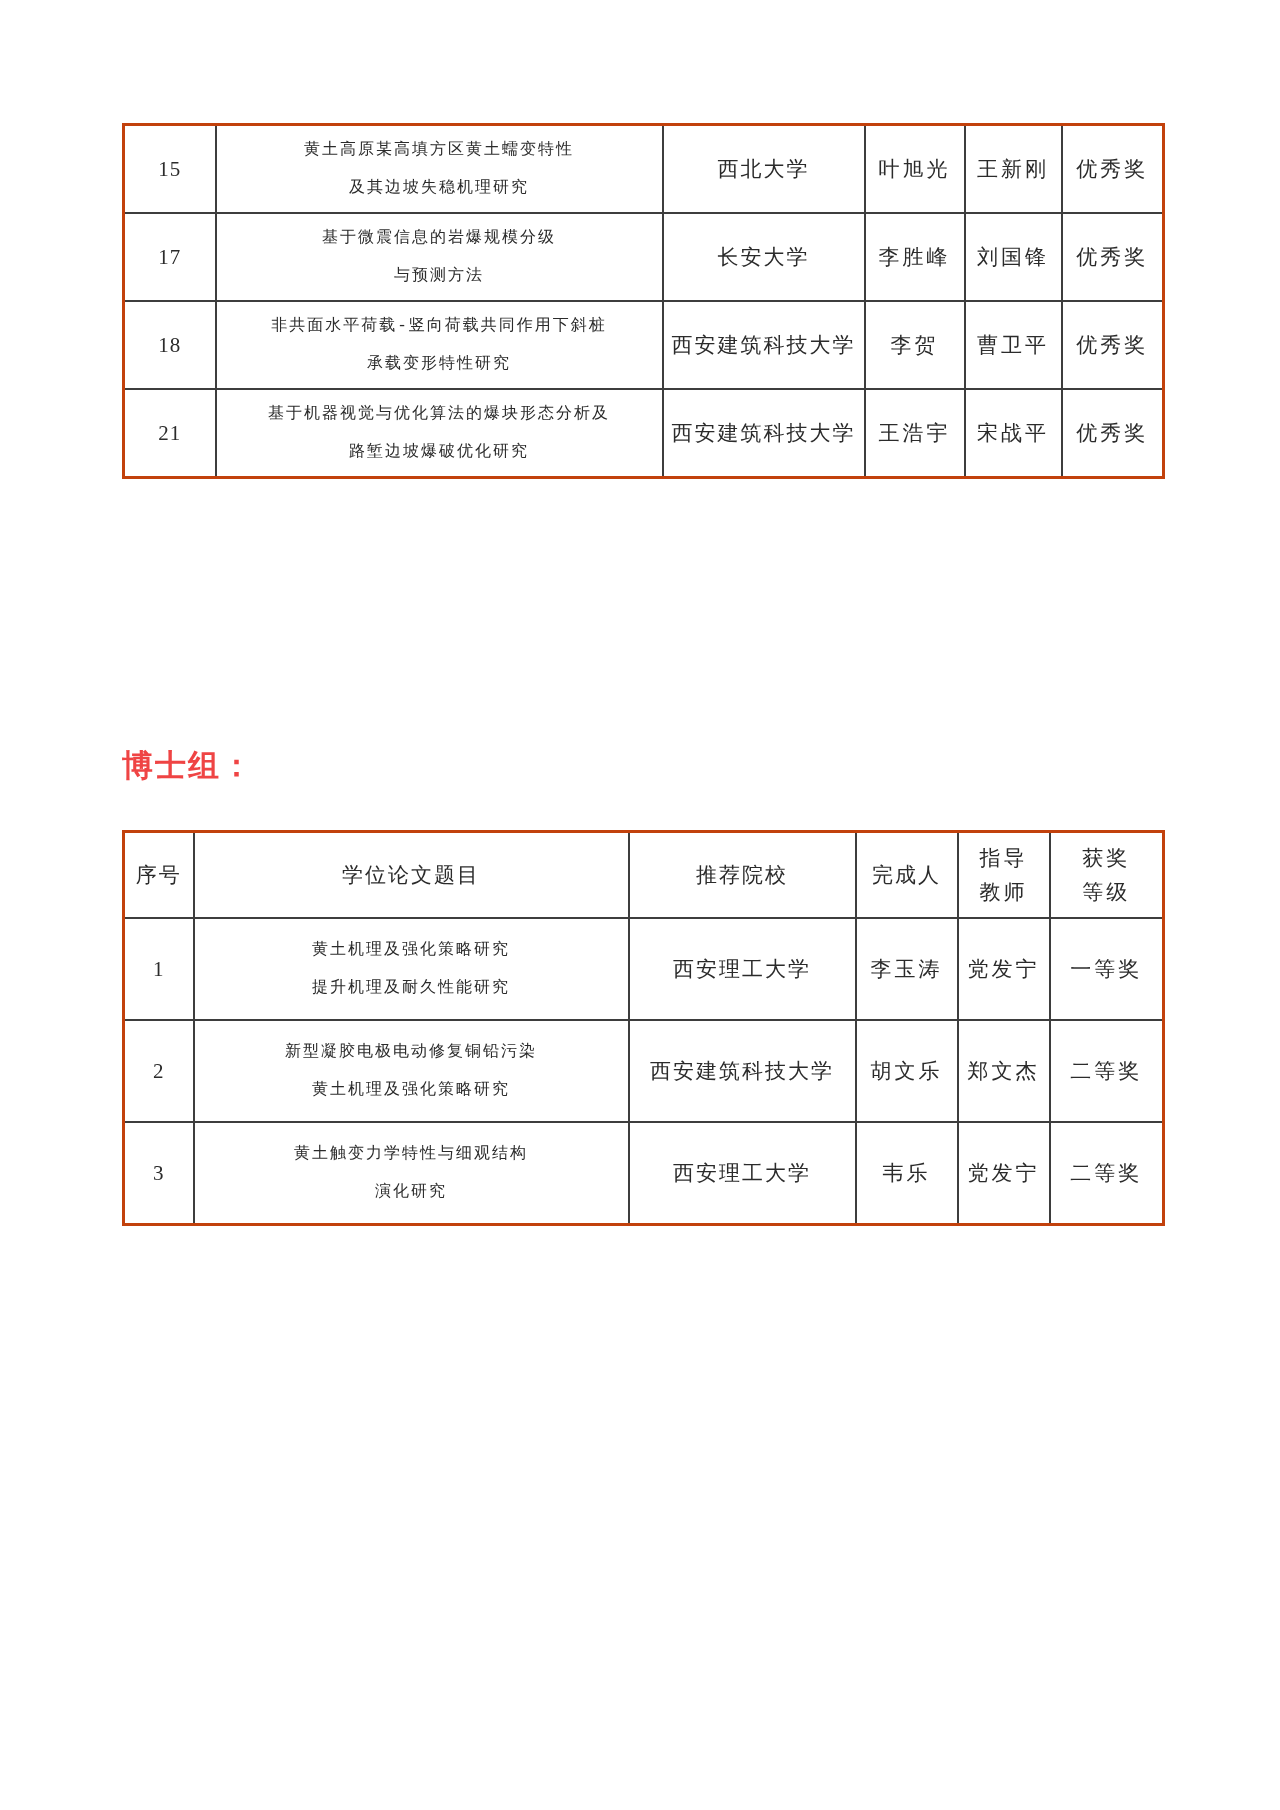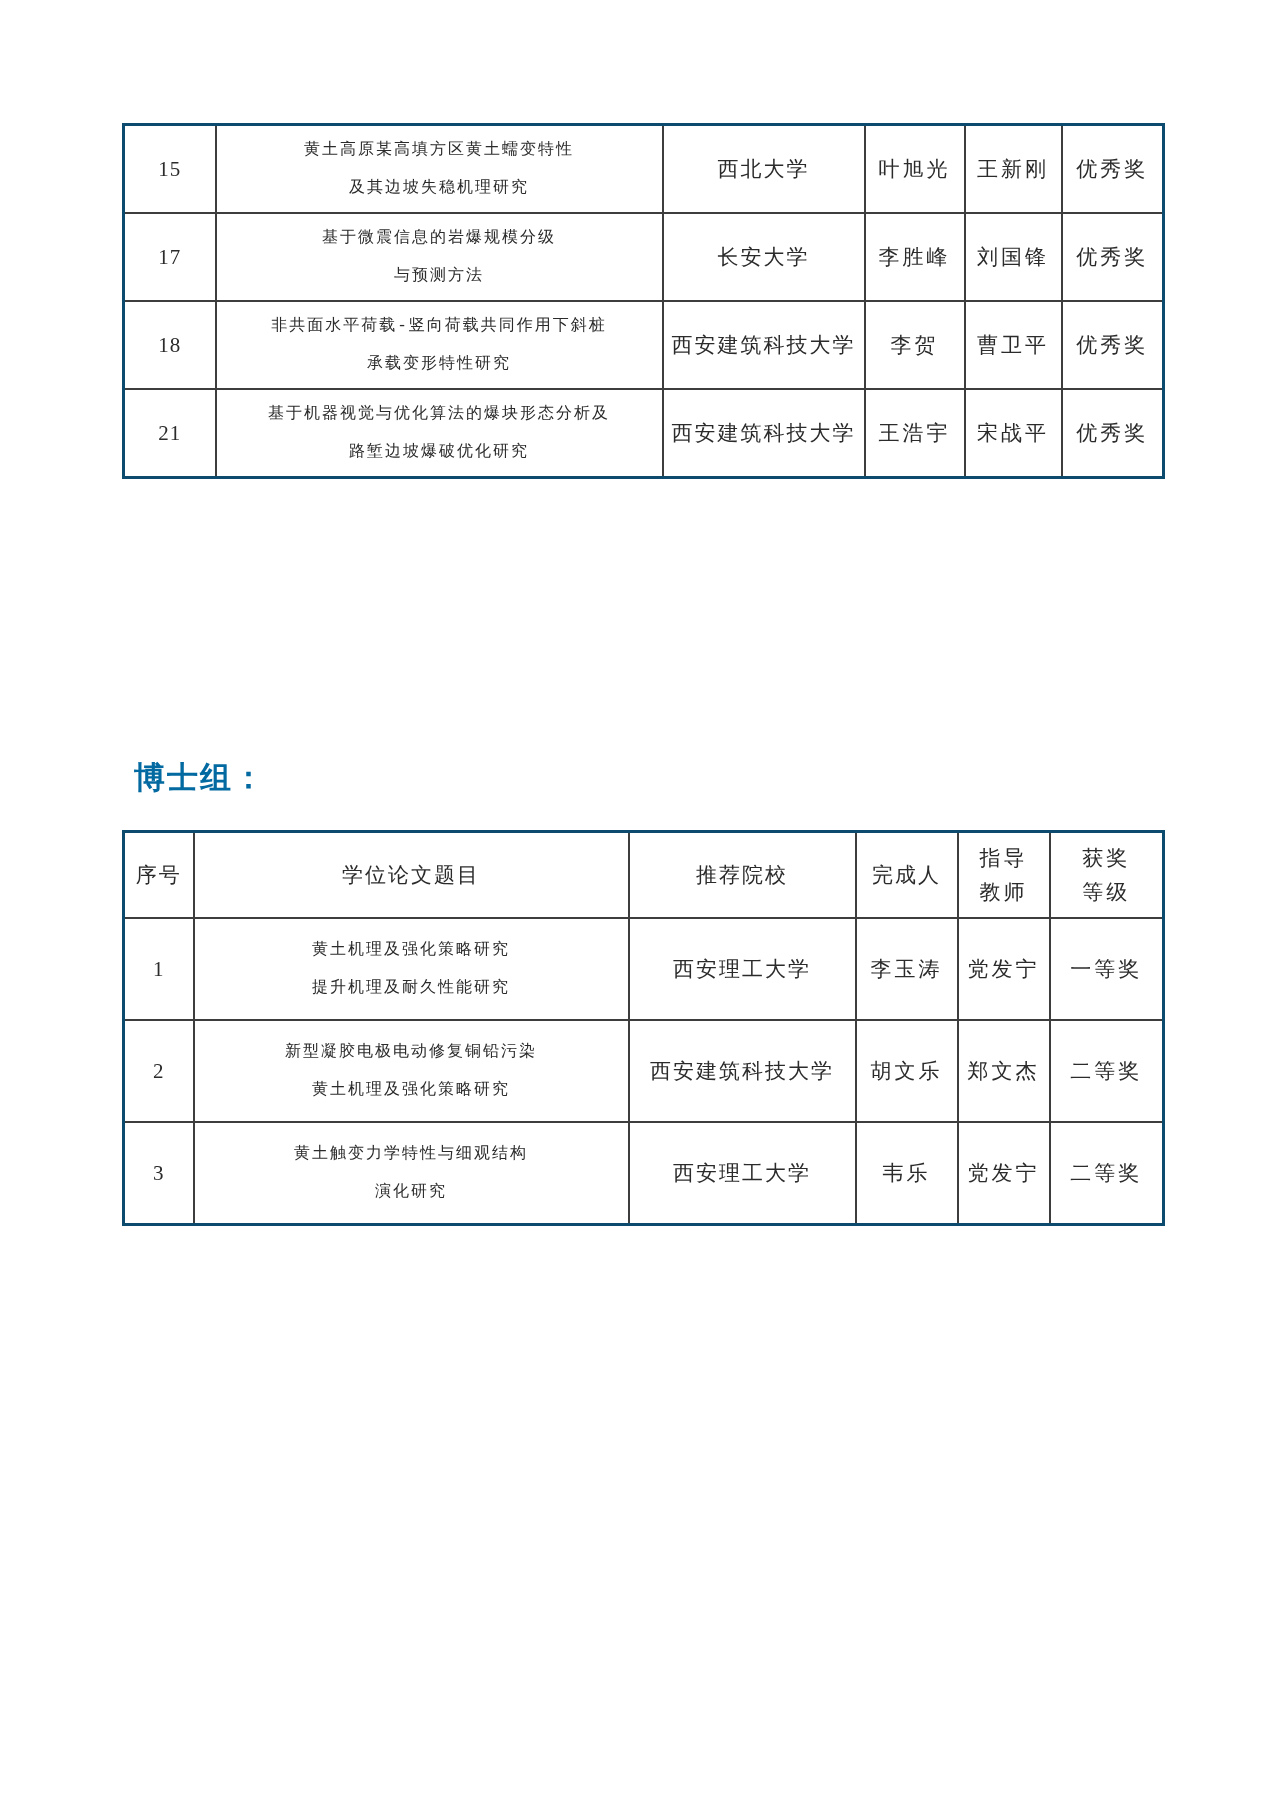--- a/index.html
+++ b/index.html
@@ -23,21 +23,21 @@
     background: #ffffff;
   }
   .tbl td, .tbl th {
     border: 2px solid #3d3d3d;
     text-align: center;
     vertical-align: middle;
     padding: 0;
     font-weight: normal;
     overflow: hidden;
   }
-  .tbl { border: 3px solid #0c4a6e; }
+  .tbl { border: 3px solid #c2410c; }
 
   
   .tbl-masters { left: 122px; top: 123px; width: 1040px; }
   .tbl-masters td { height: 86px; }
 
   
   .tbl-doctoral { left: 122px; top: 830px; width: 1040px; }
   .tbl-doctoral thead th { height: 84px; }
   .tbl-doctoral tbody td { height: 100px; }
 
@@ -65,25 +65,25 @@
   }
   .hdr .hline {
     line-height: 34px;
     letter-spacing: 3px;
   }
 
   .group-heading {
     position: absolute;
     left: 122px;
     top: 745px;
-    margin: 12px;
+    margin: 0;
     font-size: 31px;
     font-weight: bold;
     letter-spacing: 2px;
-    color: #0369a1;
+    color: #ef4444;
     font-family: "Liberation Serif", "DejaVu Serif", serif;
   }
 </style>
 </head>
 <body>
 
 <div class="page">
 
   <table class="tbl tbl-masters">
     <colgroup>

